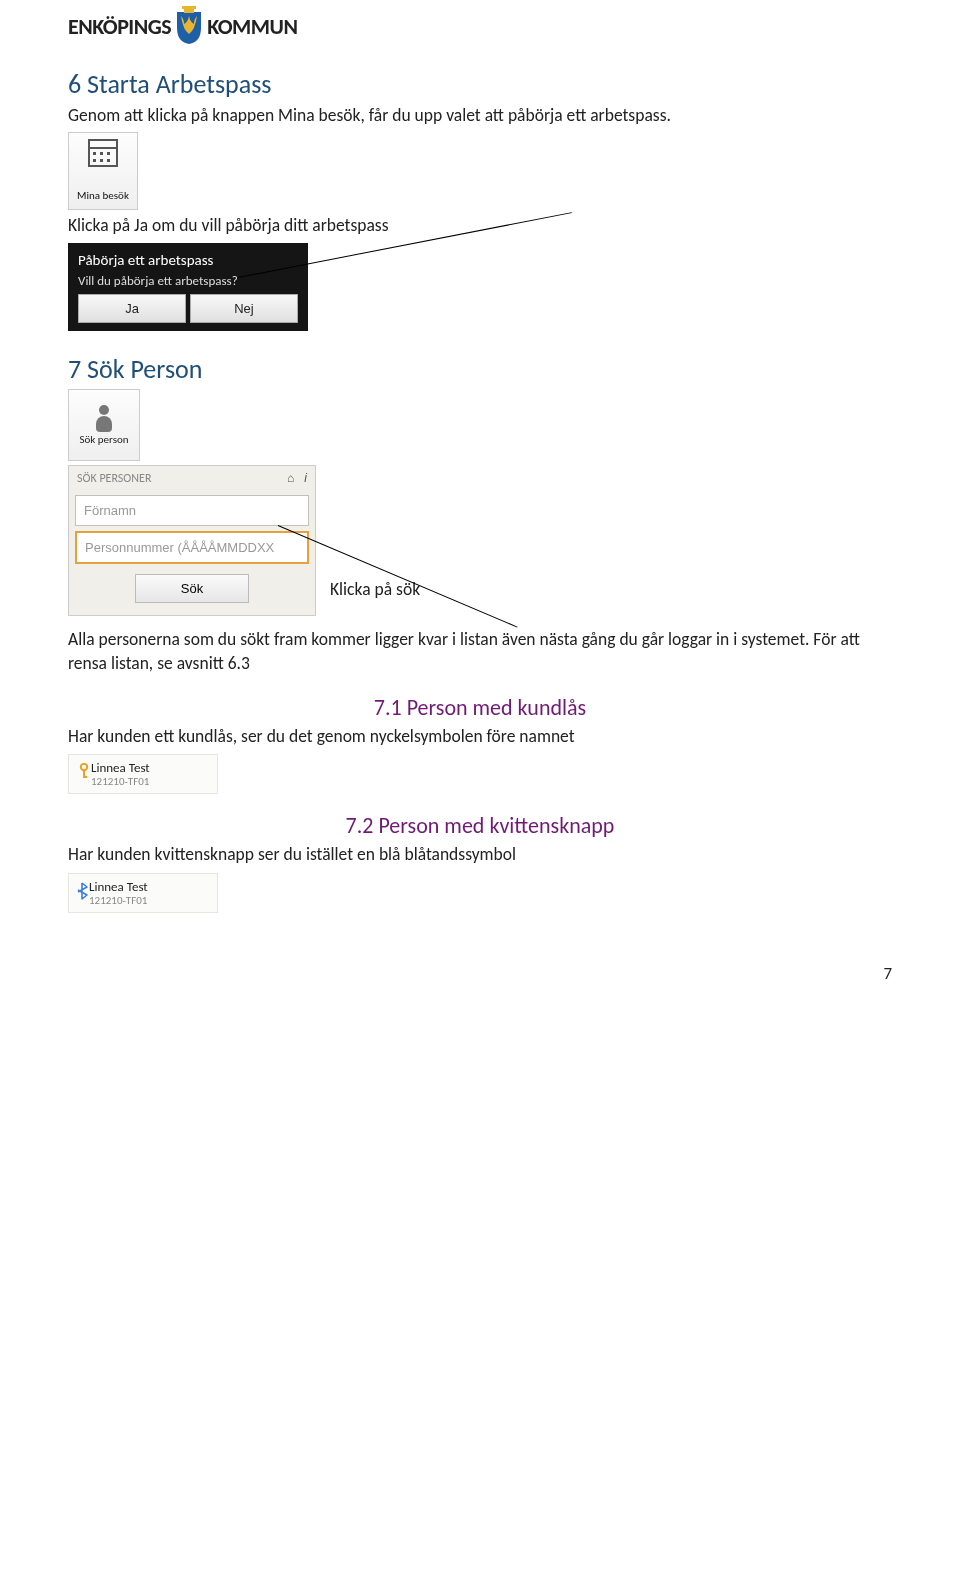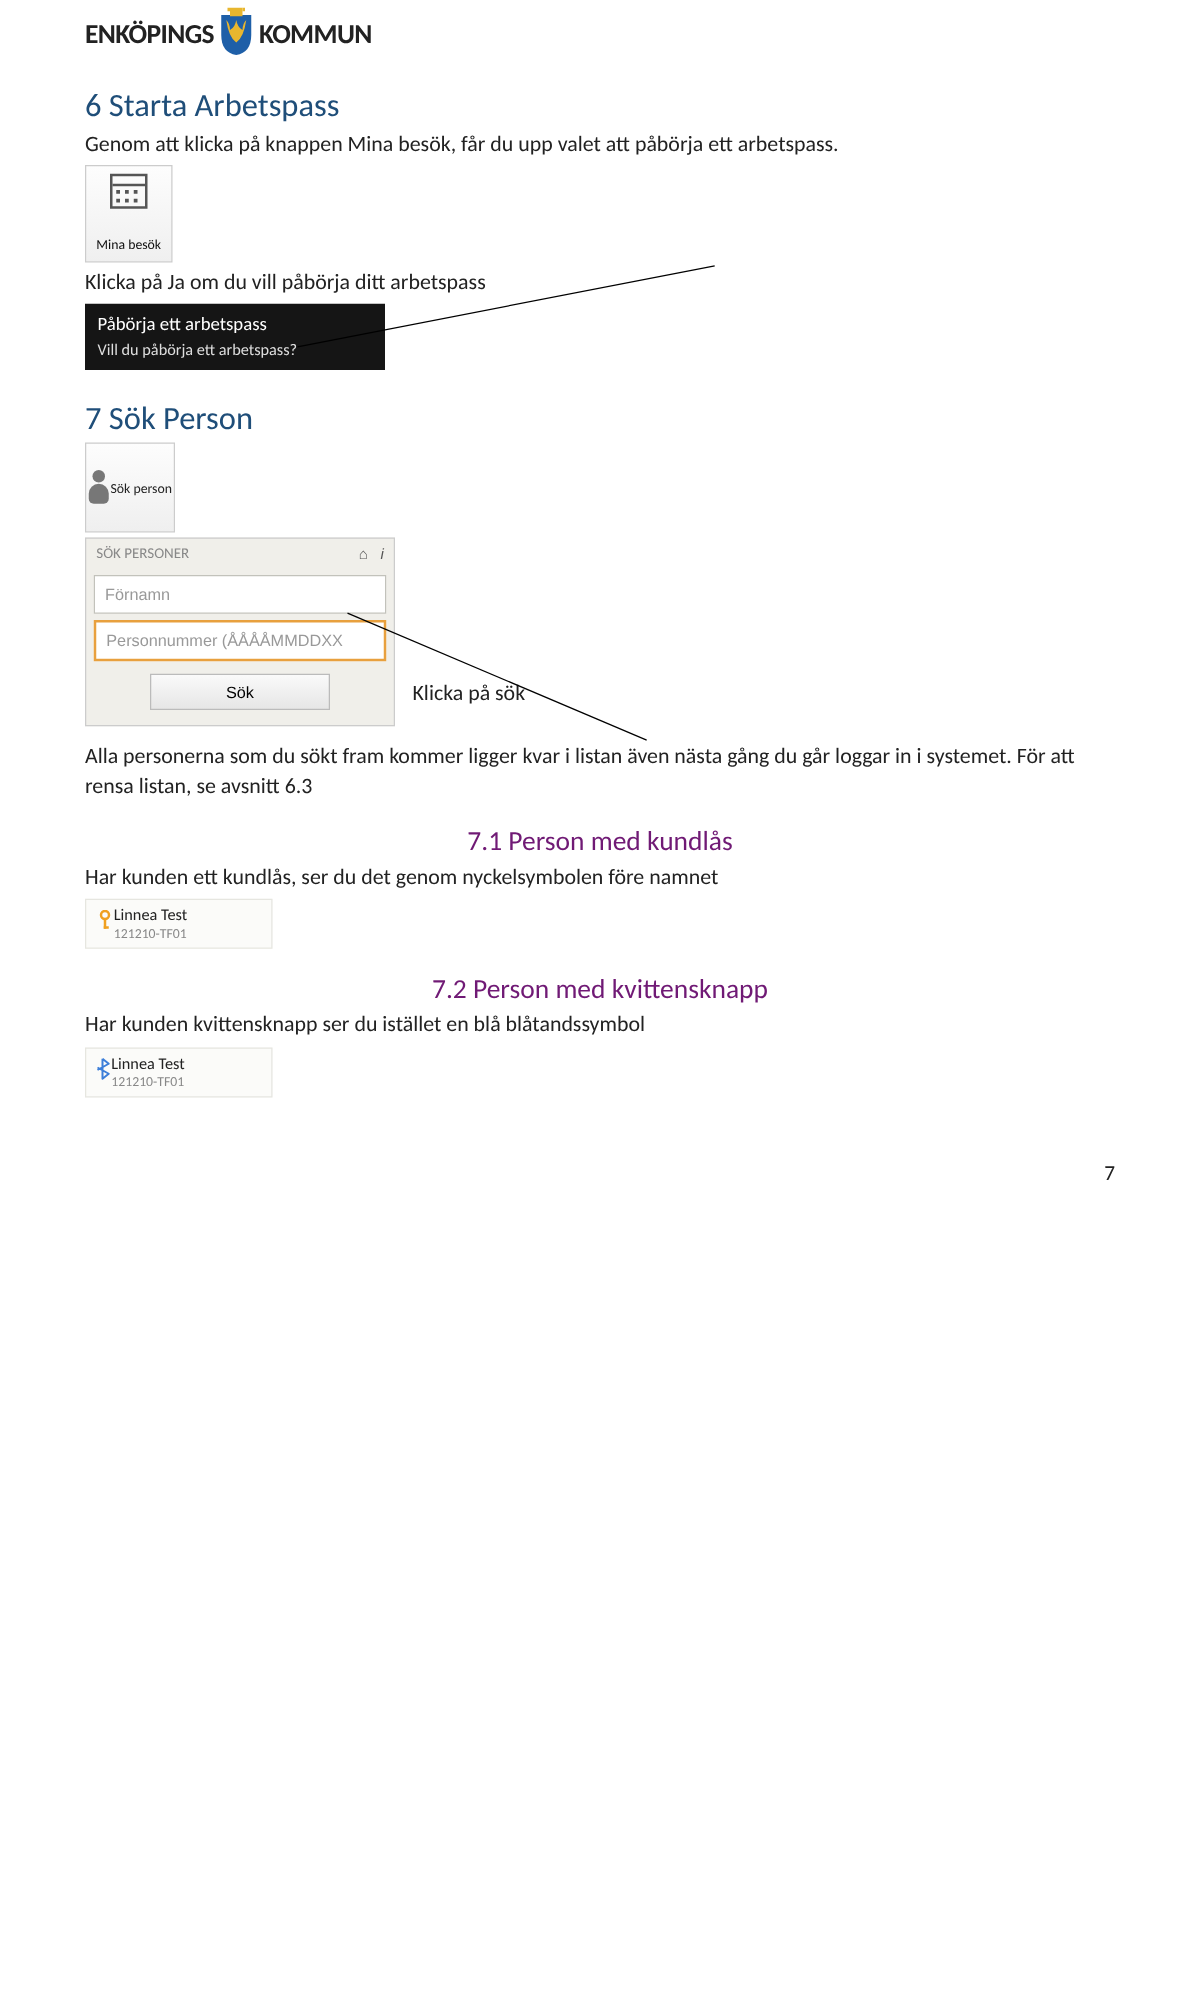--- a/index.html
+++ b/index.html
@@ -59,39 +59,39 @@
   .dialog .msg { font-size: 13px; color: #ddd; }
   .dialog-btns { display: flex; gap: 4px; margin-top: 6px; }
   .dialog-btns button {
     flex: 1; background: linear-gradient(#f8f8f8,#e0e0e0);
     border: 1px solid #aaa; padding: 6px 0; font-size: 13px; color: #222;
   }
   .arrow1 {
     position: absolute; top: 34px; left: 170px; width: 340px; height: 1px;
     background: #000; transform-origin: left center; transform: rotate(-11deg);
   }
-  .sok-card { border: 1px solid #ccc; display:inline-flex; align-items:center; justify-content:center; width:72px; height:72px; background:linear-gradient(#fdfdfd,#efefef); vertical-align: middle; }
+  .sok-card { border: 1px solid #ccc; display:inline-flex; flex-direction:column; align-items:center; justify-content:center; width:72px; height:72px; background:linear-gradient(#fdfdfd,#efefef); vertical-align: middle; }
   .sok-card span { font-size: 11px; }
   .person-icon { width: 18px; height: 28px; position: relative; }
   .person-icon::before { content: ""; position: absolute; top: 0; left: 4px; width: 10px; height: 10px; border-radius: 50%; background:#777; }
   .person-icon::after { content:""; position:absolute; top: 11px; left: 1px; width: 16px; height: 16px; border-radius: 50% 50% 4px 4px; background:#777; }
   .inline-row { display:flex; align-items:flex-start; gap: 10px; }
   .inline-row p { margin-top: 26px; }
 
   .search-panel { width: 248px; border: 1px solid #ccc; background: #f0efea; padding: 0; position: relative; }
   .search-panel .head { display:flex; align-items:center; justify-content:space-between; padding: 5px 8px; font-size:12px; color:#888; }
   .search-panel .head .icons { display:flex; gap:10px; color:#555; font-family: "Segoe UI Symbol", Arial; }
   .search-panel input.field {
     display:block; width: calc(100% - 12px); margin: 5px 6px; padding: 7px 8px;
     border: 1px solid #c2c2bb; background: #fff; font-size: 13px; color:#333;
   }
   .search-panel input.field::placeholder { color:#999; }
   .search-panel input.pnr { border: 2px solid #e8a03e; color:#999; }
   .search-panel .sok-btn {
-    display:block; margin: 10px auto 12px auto; width: 144px;
+    display:block; margin: 10px auto 12px auto; width: 114px;
     background: linear-gradient(#fafafa,#e6e6e6); border:1px solid #bbb;
     padding: 6px 12px; font-size:13px;
   }
   .search-wrap { position: relative; display:flex; align-items:flex-end; gap:14px; margin: 4px 0 12px 0; }
   .search-wrap .label-side { font-size: 17.5px; padding-bottom: 16px; }
   .arrow2 {
     position:absolute; top: 60px; left: 210px; width: 260px; height: 1px; background:#000;
     transform-origin: left center; transform: rotate(23deg);
   }
 
@@ -128,20 +128,24 @@
   <div class="cal-icon"></div>
   <span>Mina besök</span>
 </div>
 
 <p class="body-text">Klicka på Ja om du vill påbörja ditt arbetspass</p>
 
 <div class="dialog-wrap">
   <div class="dialog">
     <div class="title">Påbörja ett arbetspass</div>
     <div class="msg">Vill du påbörja ett arbetspass?</div>
+    <div class="dialog-btns">
+      <button>Ja</button>
+      <button>Nej</button>
+    </div>
   </div>
   <div class="arrow1"></div>
 </div>
 
 <h2 class="sec">7   Sök Person</h2>
 
 <div class="inline-row">
   <div class="sok-card">
     <div class="person-icon"></div>
     <span>Sök person</span>

